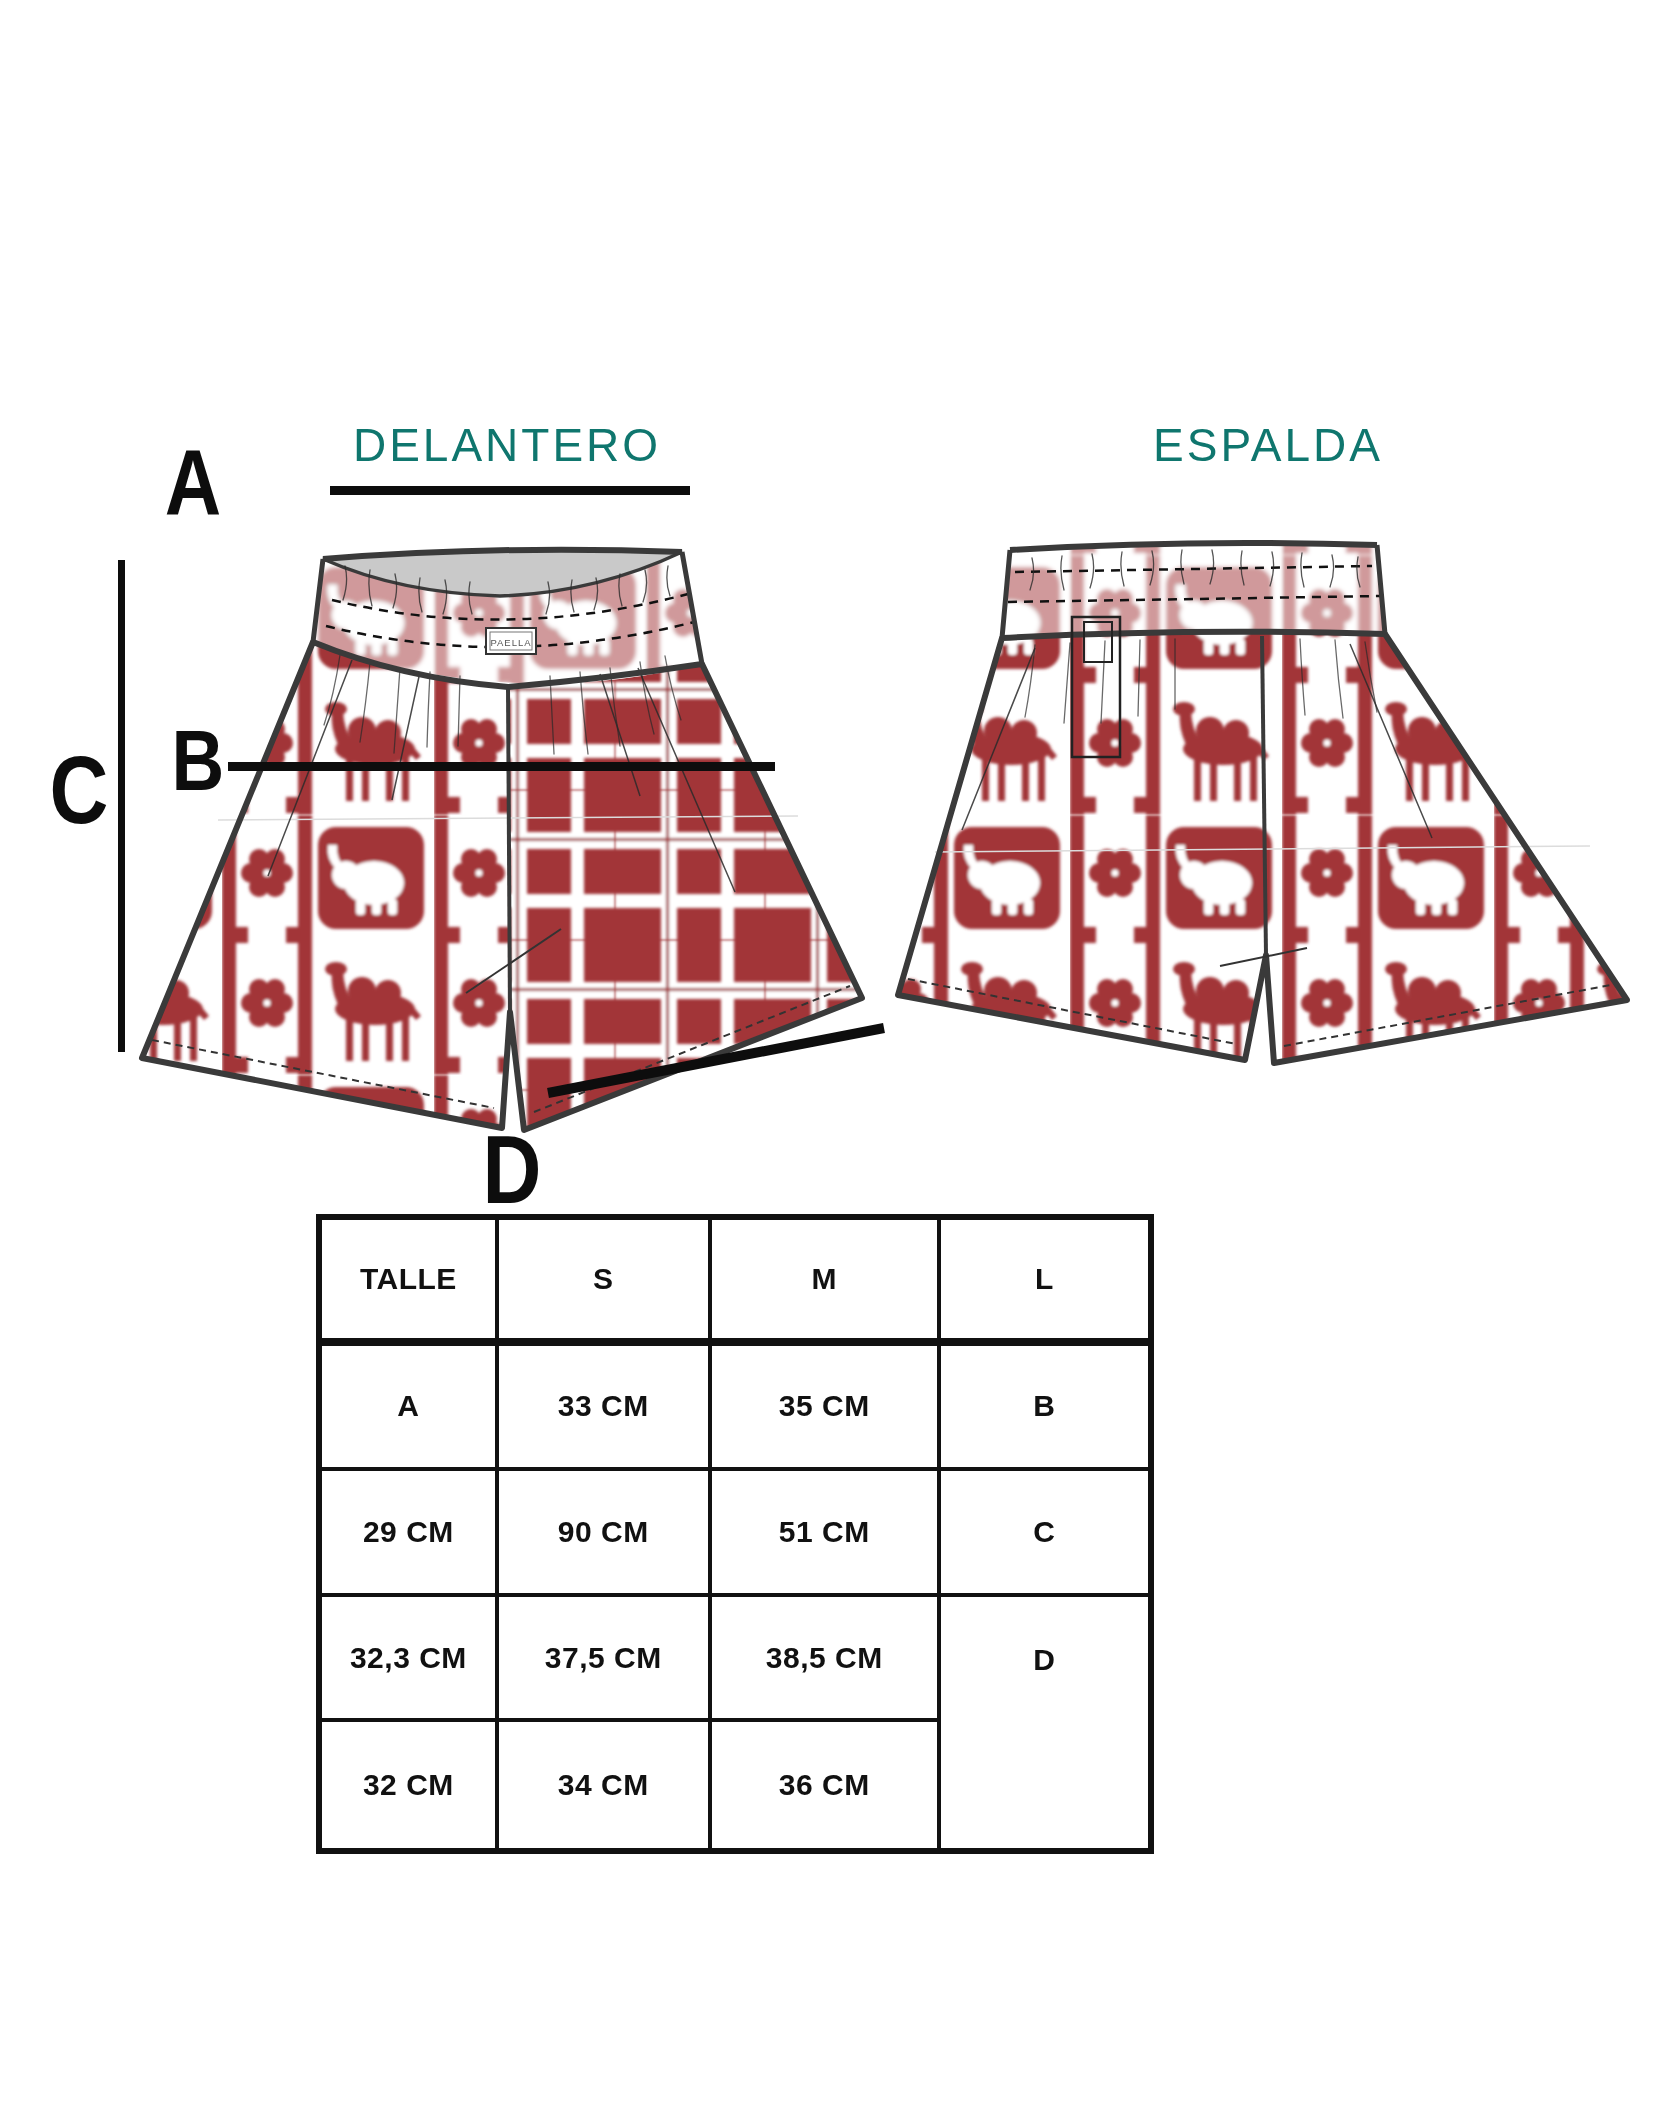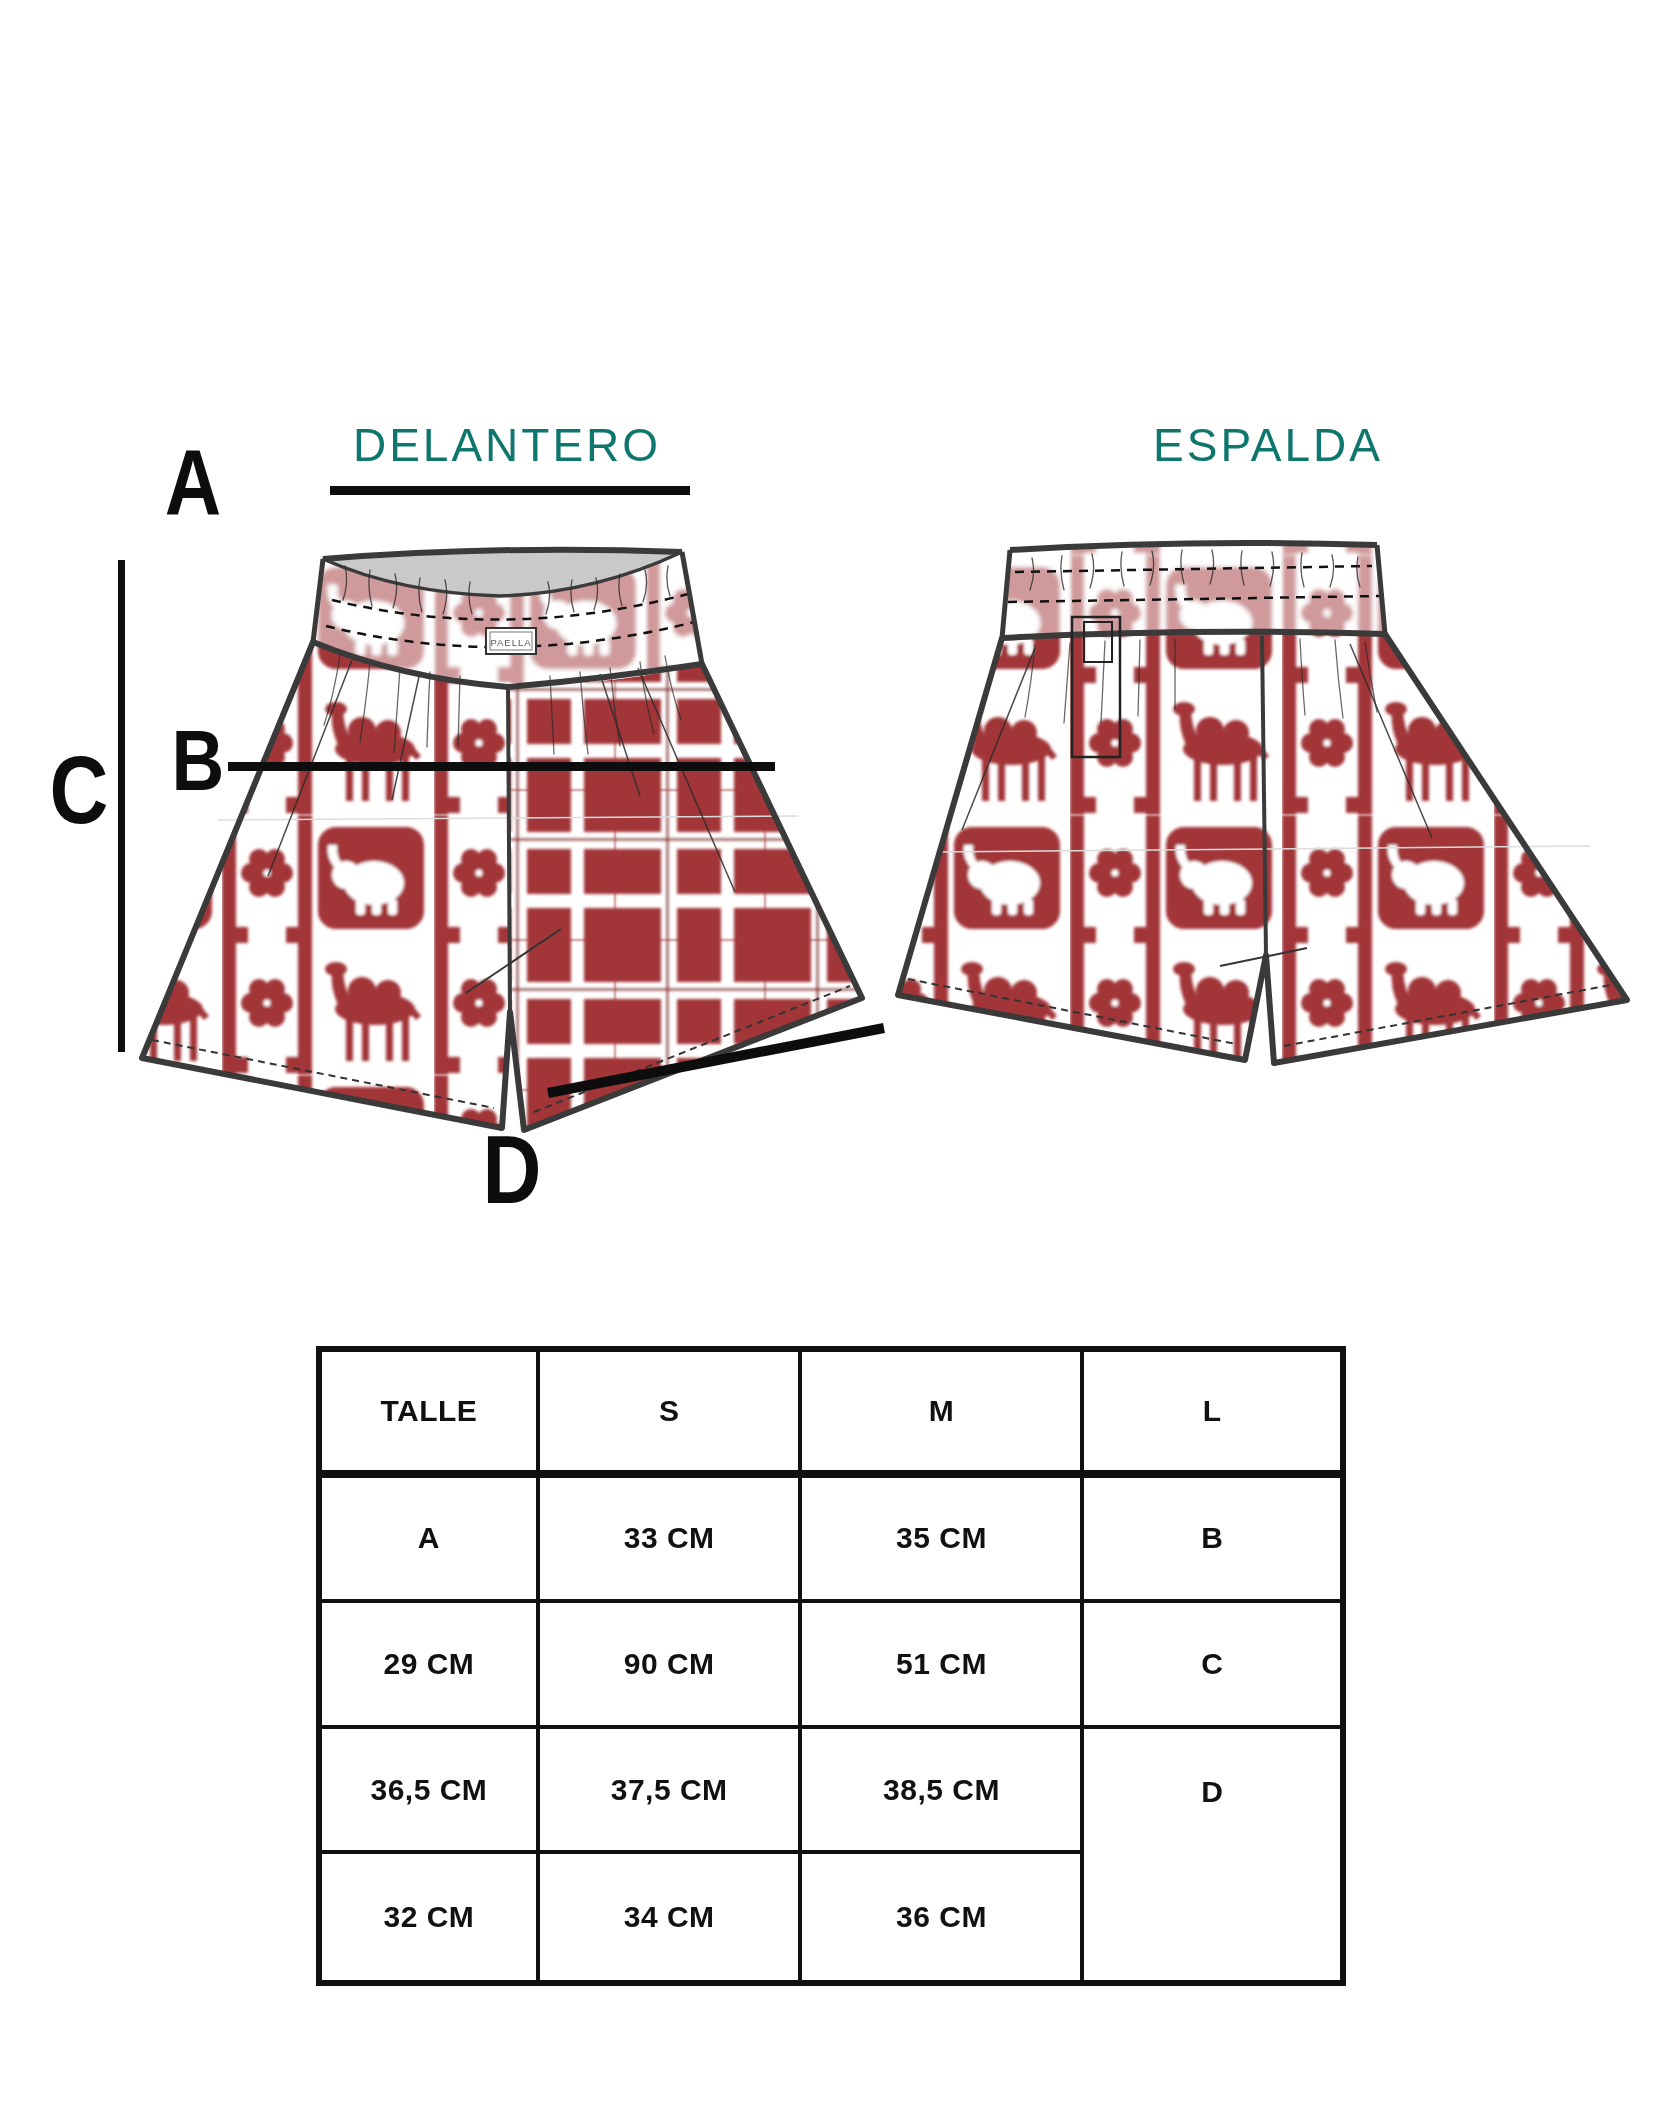--- a/index.html
+++ b/index.html
@@ -7,21 +7,21 @@
           font-family:"Liberation Sans",sans-serif;}
   svg.diagram{position:absolute;left:0;top:0;width:1664px;height:2113px;}
   .title{position:absolute;transform:translateX(-50%);font-size:46px;letter-spacing:3px;
          color:#0f766e;font-weight:400;white-space:nowrap;}
   .measure-letter{position:absolute;width:120px;text-align:center;color:#0d0d0d;font-weight:700;
          transform:scaleX(.85);}
   .letter-a{left:133px;top:436px;font-size:92px;line-height:92px;}
   .letter-b{left:138px;top:717px;font-size:86px;line-height:86px;}
   .letter-c{left:19px; top:742px;font-size:96px;line-height:96px;}
   .letter-d{left:452px;top:1122px;font-size:96px;line-height:96px;}
-  .size-table{position:absolute;left:316px;top:1346px;width:1030px;height:640px;
+  .size-table{position:absolute;left:316px;top:1214px;width:838px;height:640px;
       box-sizing:border-box;border:6px solid #111;display:grid;
       grid-template-columns:21.4% 25.8% 27.7% 25.1%;grid-template-rows:repeat(5,1fr);
       background:#fff;}
   .cell{display:flex;align-items:center;justify-content:center;font-weight:700;font-size:30px;
       letter-spacing:.5px;color:#111;border-right:4px solid #111;border-bottom:4px solid #111;}
   .cell:nth-child(4n){border-right:none;}
   .cell.hdr{border-bottom-width:8px;}
   .cell.last{border-bottom:none;}
 </style>
 </head>
@@ -198,21 +198,21 @@
     <div class="cell">A</div>
     <div class="cell">33 CM</div>
     <div class="cell">35 CM</div>
 
     <div class="cell">B</div>
     <div class="cell">29 CM</div>
     <div class="cell">90 CM</div>
     <div class="cell">51 CM</div>
 
     <div class="cell">C</div>
-    <div class="cell">36,5 CM</div>
+    <div class="cell">32,3 CM</div>
     <div class="cell">37,5 CM</div>
     <div class="cell">38,5 CM</div>
 
     <div class="cell last">D</div>
     <div class="cell last">32 CM</div>
     <div class="cell last">34 CM</div>
     <div class="cell last">36 CM</div>
   </div>
 
 </div>

